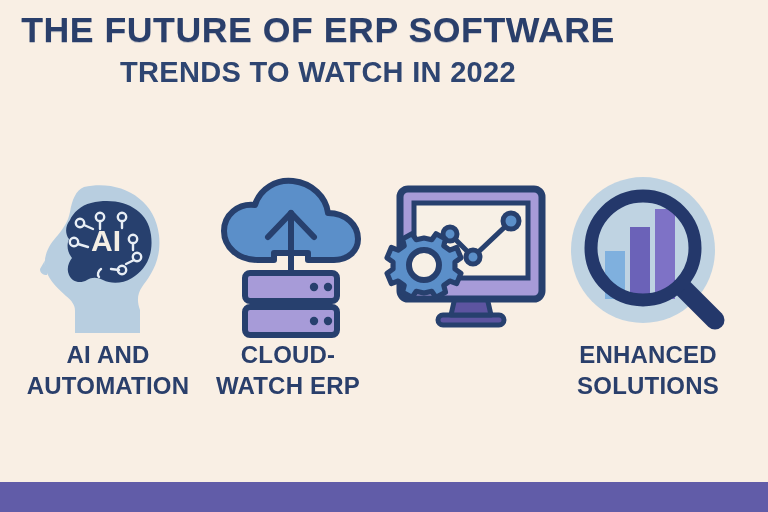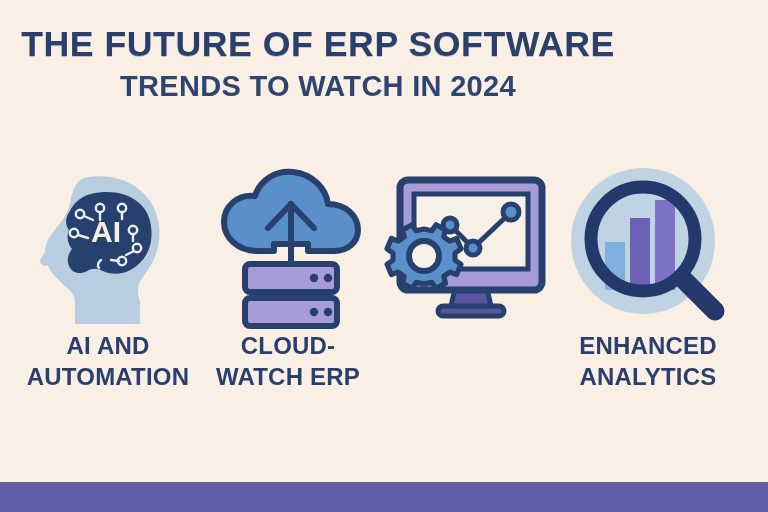--- a/index.html
+++ b/index.html
@@ -20,21 +20,21 @@
     background: #F9EFE4;
     box-sizing: border-box;
   }
 
   
   .header {
     position: absolute;
     top: 0;
     left: 0;
     width: 636px;
-    padding-top: 26px;
+    padding-top: 12px;
     text-align: center;
   }
   .title {
     font-family: "Liberation Sans Narrow", "Liberation Sans", sans-serif;
     font-size: 35px;
     font-weight: bold;
     letter-spacing: 0.5px;
     color: #2A3F6B;
     line-height: 1.05;
     margin: 0;
@@ -47,21 +47,21 @@
     font-weight: bold;
     letter-spacing: 0.3px;
     color: #2E4571;
     line-height: 1.05;
     margin: 8px 0 0 0;
   }
 
   
   .columns {
     position: absolute;
-    top: 156px;
+    top: 165px;
     left: 0;
     width: 616px;
     display: flex;
     flex-direction: row;
     align-items: flex-start;
     justify-content: space-between;
     padding: 0 18px;
     box-sizing: border-box;
   }
   .column {
@@ -99,21 +99,21 @@
     background: #615CA8;
   }
 </style>
 </head>
 <body>
 
 <div id="infographic">
 
   <div class="header">
     <div class="title">THE FUTURE OF ERP SOFTWARE</div>
-    <div class="subtitle">TRENDS TO WATCH IN 2024</div>
+    <div class="subtitle">TRENDS TO WATCH IN 2022</div>
   </div>
 
   <div class="columns">
 
     <div class="column">
       <div class="icon-wrap">
         <svg width="180" height="175" viewBox="0 0 180 175" xmlns="http://www.w3.org/2000/svg">
 
           <path d="M66 22 C101 14 137 33 141 70 C144 97 131 112 124 122 C119 129 119 137 122 145
                    L122 168 L57 168 L57 146 C57 140 54 136 48 131
@@ -216,20 +216,20 @@
           <rect x="47" y="86" width="20" height="48" fill="#7FB0DE"></rect>
           <rect x="72" y="62" width="20" height="72" fill="#6B62B8"></rect>
           <rect x="97" y="44" width="20" height="90" fill="#7E72C6"></rect>
 
           <path d="M124 122 L157 155" stroke="#24386B" stroke-width="19" stroke-linecap="round"></path>
 
           <circle cx="85" cy="83" r="52" fill="none" stroke="#24386B" stroke-width="13"></circle>
         </svg>
       </div>
       <div class="col-label">ENHANCED
-ANALYTICS</div>
+SOLUTIONS</div>
     </div>
 
   </div>
 
   <div class="bottom-bar"></div>
 
 </div>
 
 </body></html>

